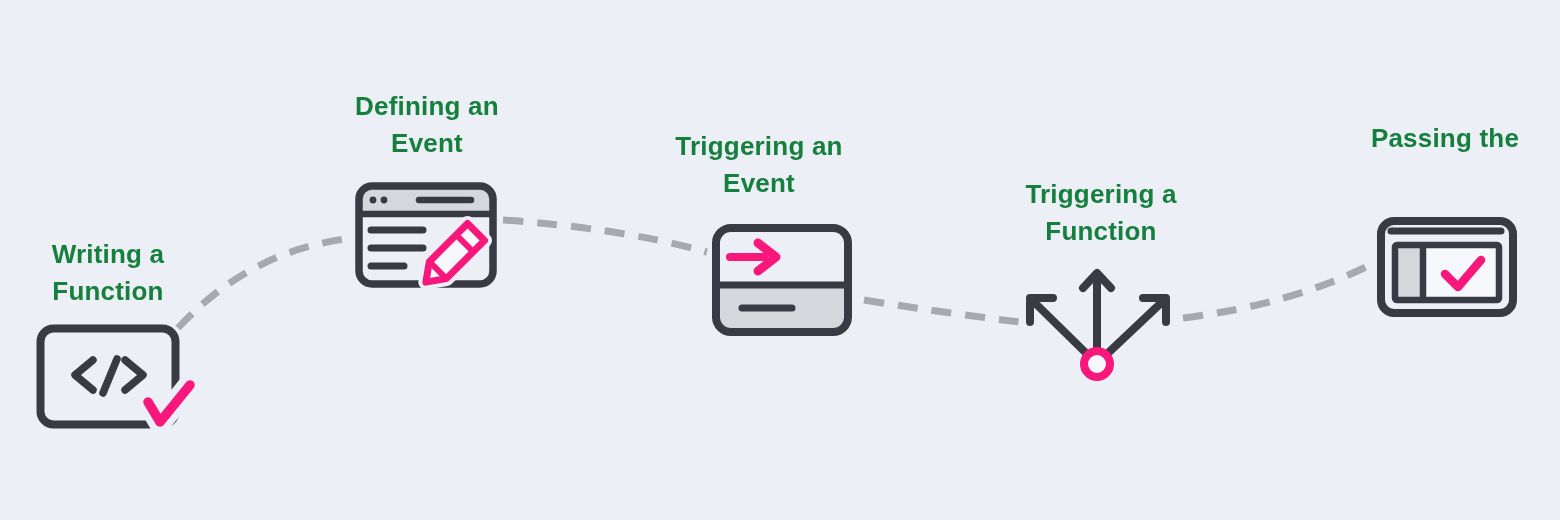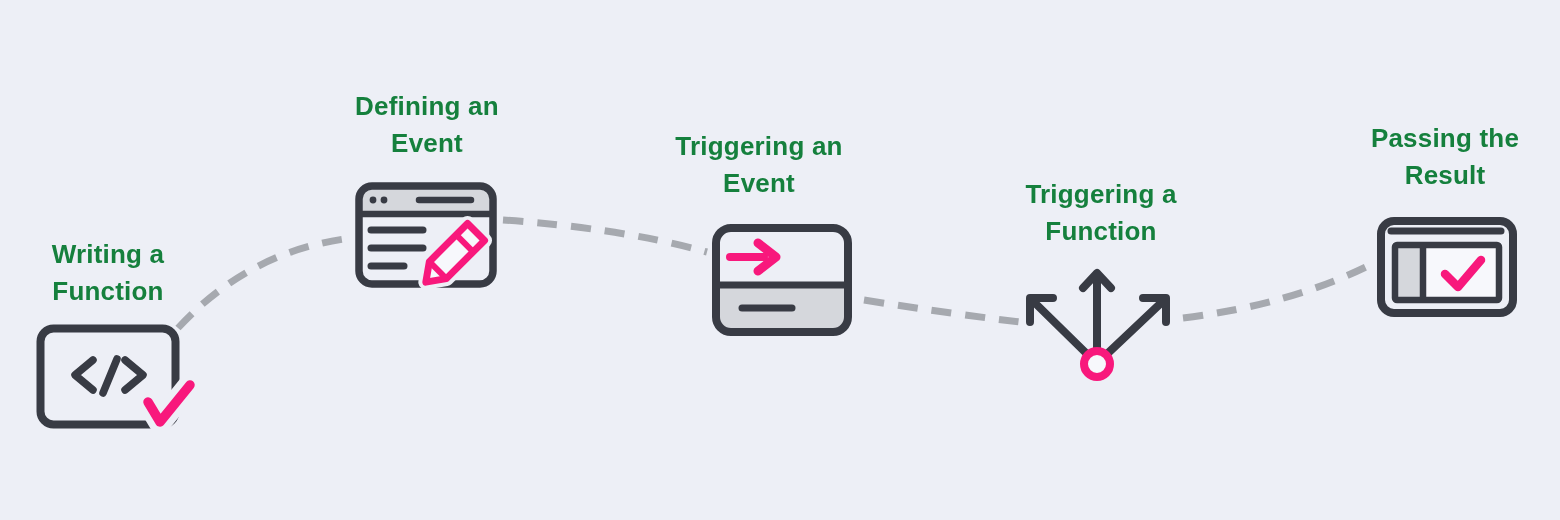--- a/index.html
+++ b/index.html
@@ -120,21 +120,20 @@
       <line x1="64" y1="92" x2="12" y2="41"></line>
       <polyline points="30,36 7,36 7,60"></polyline>
       <line x1="84" y1="92" x2="138" y2="41"></line>
       <polyline points="120,36 143,36 143,60"></polyline>
     </g>
     <circle cx="74" cy="102" r="13" fill="var(--inner)" stroke="var(--pink)" stroke-width="8"></circle>
   </svg>
 
   <div class="step-label lbl5">
     <div>Passing the</div>
-    <div>Result</div>
   </div>
   <svg class="icon ic5" width="144" height="104" viewBox="0 0 144 104">
     <rect x="6" y="7" width="132" height="92" rx="13" fill="none" stroke="var(--dark)" stroke-width="8"></rect>
     <line x1="16" y1="17" x2="126" y2="17" stroke="var(--dark)" stroke-width="7" stroke-linecap="round"></line>
     <rect x="20" y="31" width="104" height="55" fill="var(--inner)" stroke="none"></rect>
     <rect x="23" y="34" width="22" height="49" fill="var(--panel)"></rect>
     <rect x="20" y="31" width="104" height="55" rx="2" fill="none" stroke="var(--dark)" stroke-width="6.5"></rect>
     <line x1="48" y1="31" x2="48" y2="86" stroke="var(--dark)" stroke-width="6.5"></line>
     <path d="M70,60 L83,73 L106,46" fill="none" stroke="var(--pink)" stroke-width="8.5" stroke-linecap="round" stroke-linejoin="round"></path>
   </svg>

